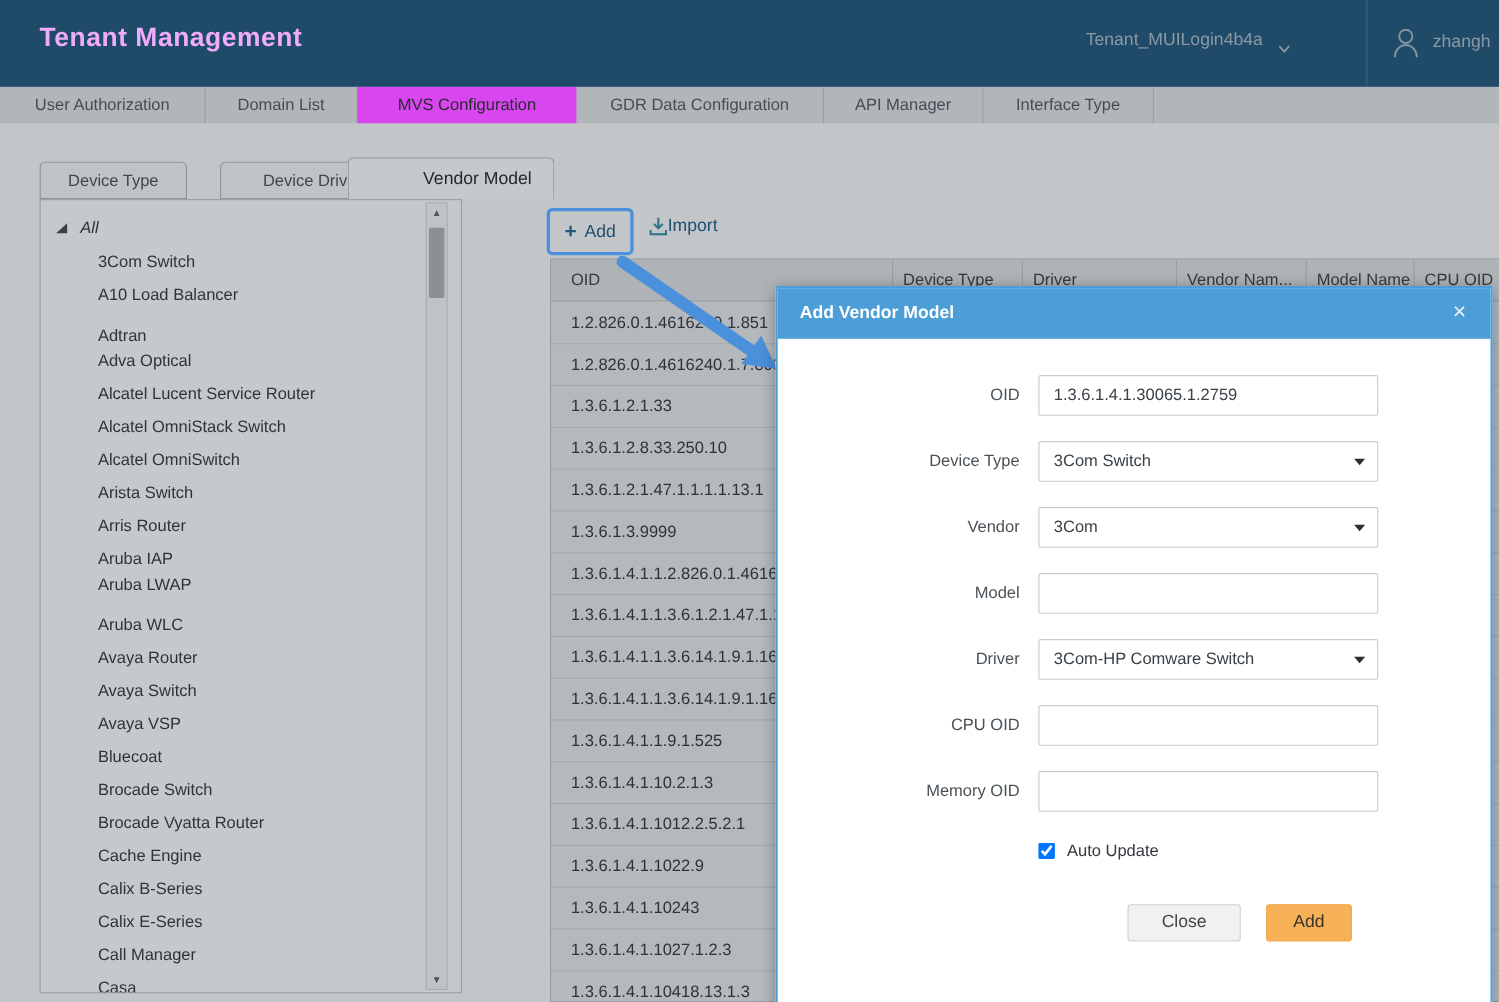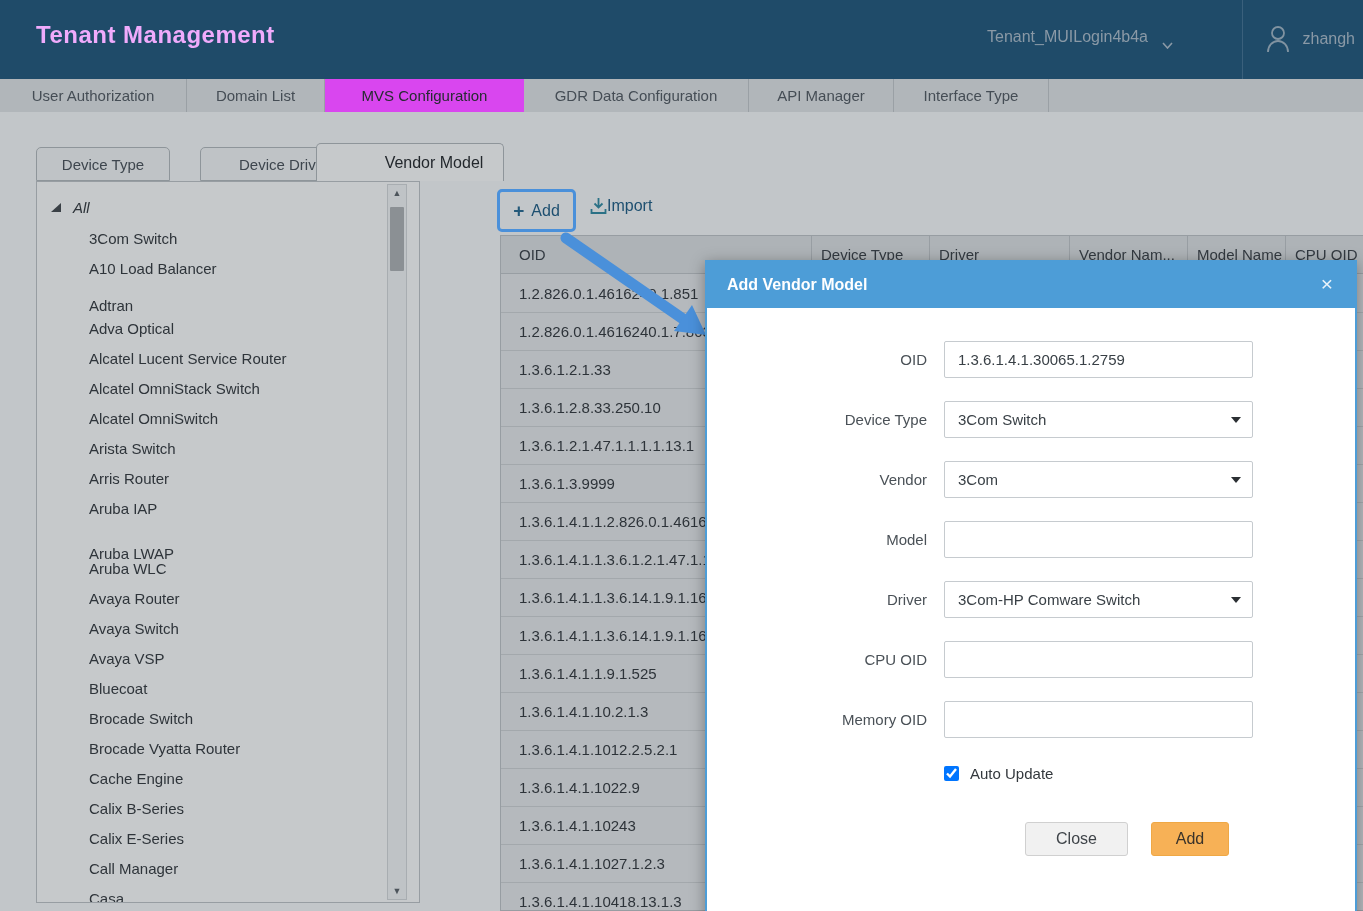--- a/index.html
+++ b/index.html
@@ -119,21 +119,21 @@
         <div class="tree-item" style="top: 41px;">3Com Switch</div>
         <div class="tree-item" style="top: 71px;">A10 Load Balancer</div>
         <div class="tree-item" style="top: 88px; margin-top: 20px;">Adtran</div>
         <div class="tree-item" style="top: 131px;">Adva Optical</div>
         <div class="tree-item" style="top: 161px;">Alcatel Lucent Service Router</div>
         <div class="tree-item" style="top: 191px;">Alcatel OmniStack Switch</div>
         <div class="tree-item" style="top: 221px;">Alcatel OmniSwitch</div>
         <div class="tree-item" style="top: 251px;">Arista Switch</div>
         <div class="tree-item" style="top: 281px;">Arris Router</div>
         <div class="tree-item" style="top: 311px;">Aruba IAP</div>
-        <div class="tree-item" style="top: 356px; text-align: center;">Aruba LWAP</div>
+        <div class="tree-item" style="top: 334px; text-align: center;">Aruba LWAP</div>
         <div class="tree-item" style="top: 371px;">Aruba WLC</div>
         <div class="tree-item" style="top: 401px;">Avaya Router</div>
         <div class="tree-item" style="top: 431px;">Avaya Switch</div>
         <div class="tree-item" style="top: 461px;">Avaya VSP</div>
         <div class="tree-item" style="top: 491px;">Bluecoat</div>
         <div class="tree-item" style="top: 521px;">Brocade Switch</div>
         <div class="tree-item" style="top: 551px;">Brocade Vyatta Router</div>
         <div class="tree-item" style="top: 581px;">Cache Engine</div>
         <div class="tree-item" style="top: 611px;">Calix B-Series</div>
         <div class="tree-item" style="top: 641px;">Calix E-Series</div>

